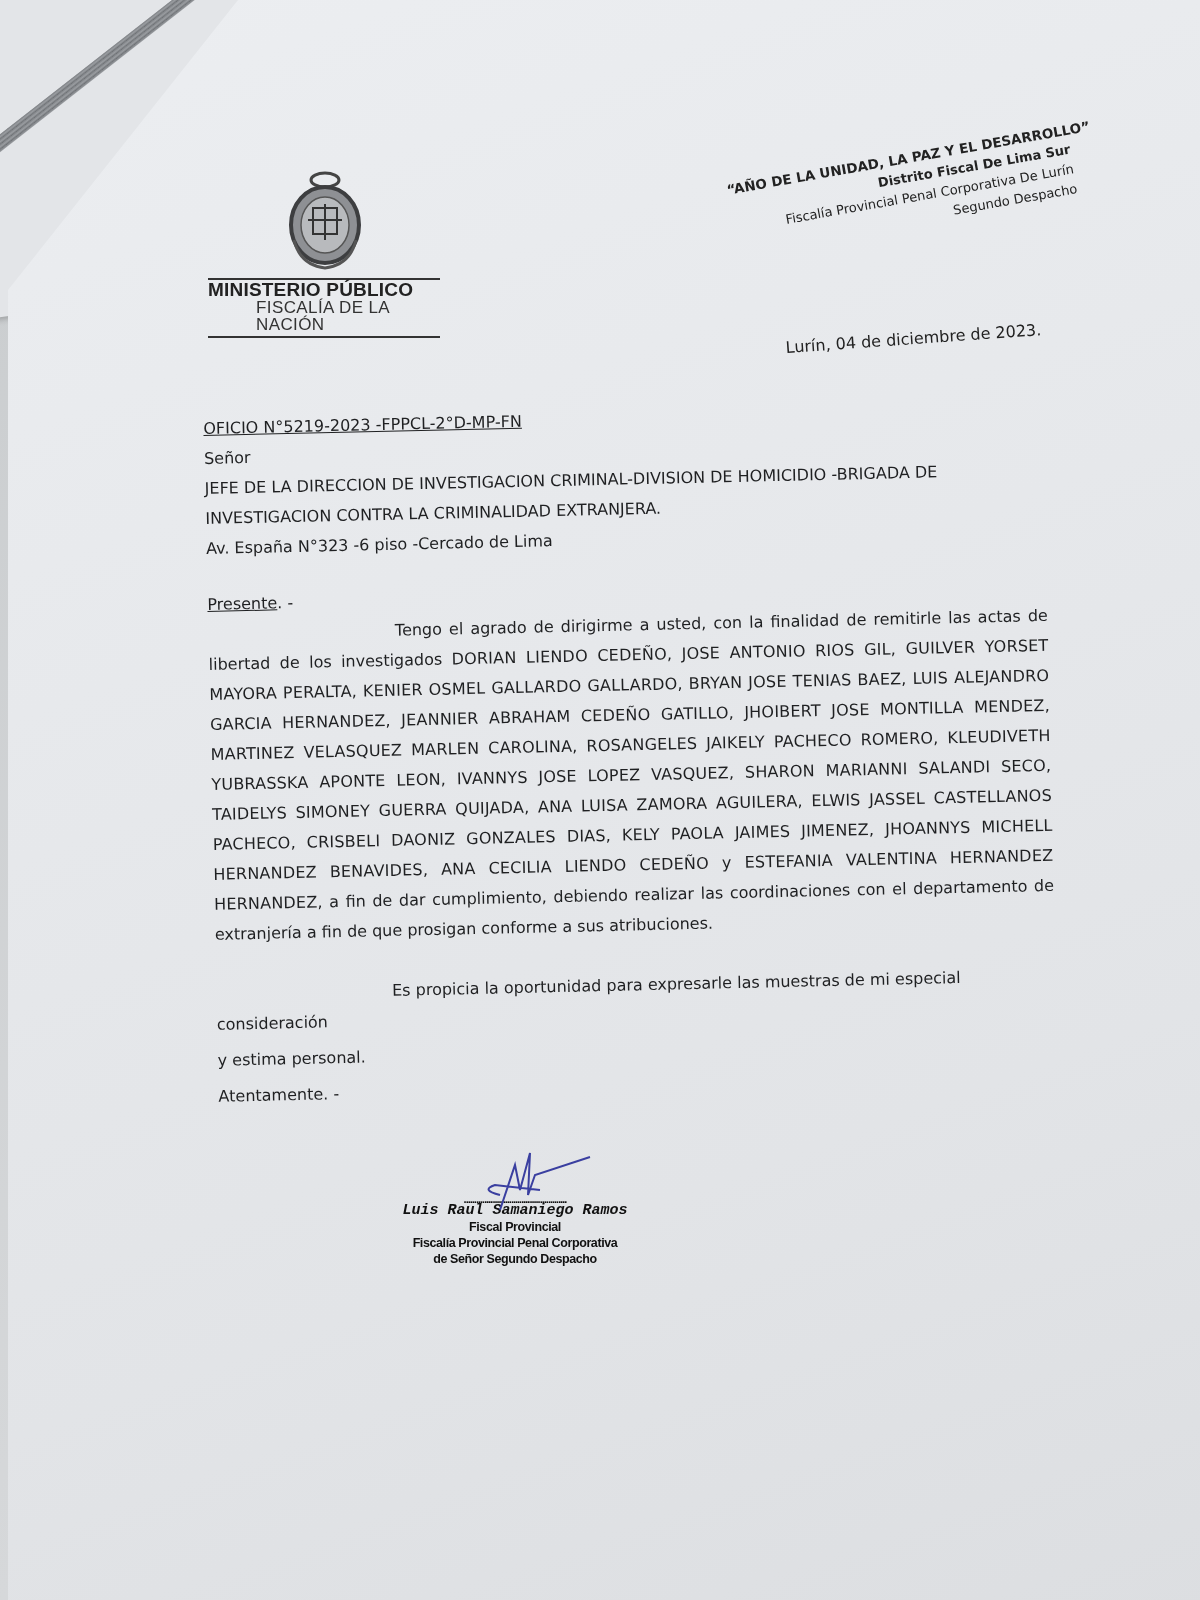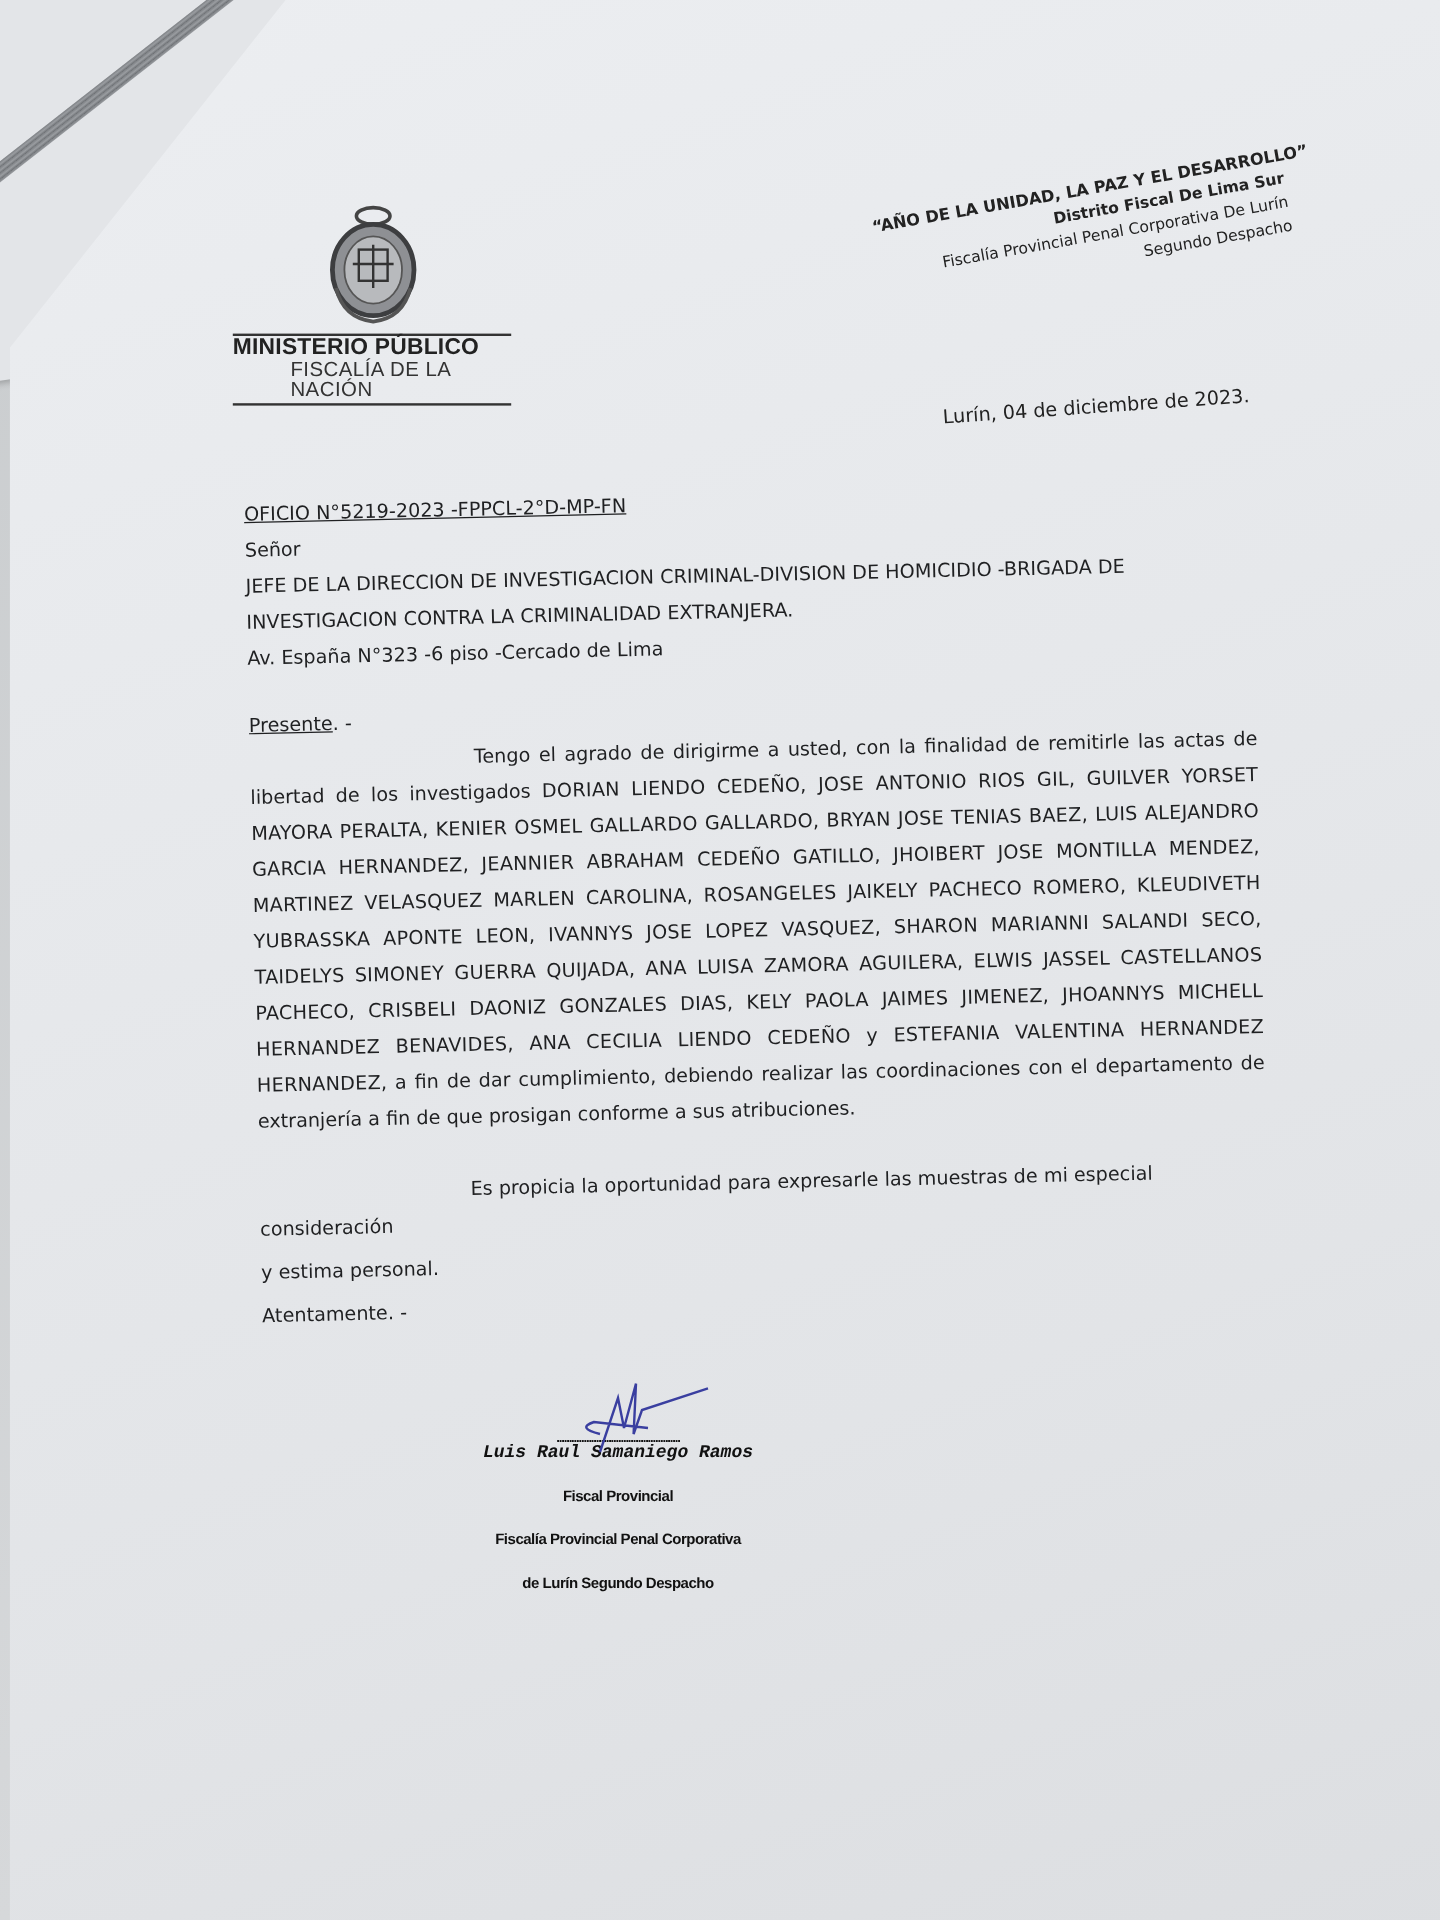--- a/index.html
+++ b/index.html
@@ -31,21 +31,21 @@
   }
   
   .header-right {
     position:absolute; left:720px; top:120px; width:345px;
     transform:rotate(-10deg); transform-origin:right top;
     text-align:right; font-size:13px; line-height:20px; color:#222;
   }
   .header-right .motto { font-weight:bold; font-size:13.5px; white-space:nowrap; }
   .header-right .district { font-weight:bold; }
   
-  .logo { position:absolute; left:194px; top:170px; width:232px; }
+  .logo { position:absolute; left:208px; top:170px; width:232px; }
   .seal { display:block; margin-left:72px; width:90px; height:105px; }
   .logo-rule { height:2px; background:#333; margin:3px 0 1px 0; }
   .logo-title { font-family:"Liberation Sans", sans-serif; font-weight:bold; font-size:19px; letter-spacing:0.2px; color:#222; line-height:18px; }
   .logo-sub { font-family:"Liberation Sans", sans-serif; font-size:17px; color:#333; line-height:17px; letter-spacing:0.4px;margin-left:48px; }
   
   .date {
     position:absolute; left:785px; top:338px; font-size:16px;
     transform:rotate(-4deg); transform-origin:left top; color:#222;
   }
   
@@ -65,21 +65,21 @@
   .closing2 { margin-left:-10px; margin-top:6px !important;}
   .atte { margin-left:180px; margin-top:6px !important; }
   
   .signature {
     position:absolute; left:400px; top:1145px; width:230px; text-align:center;
     font-family:"Liberation Sans", sans-serif; color:#111;
   }
   .scribble { position:absolute; left:40px; top:0; width:170px; height:70px; }
   .dots { margin-top:48px; font-size:11px; letter-spacing:-1px; font-weight:bold; white-space:nowrap; overflow:hidden; }
   .sig-name { font-family:Liberation Mono, monospace; font-style:italic; font-weight:bold; font-size:15px; margin-top:-3px; }
-  .sig-line { font-size:12.5px; line-height:16px; font-weight:bold; letter-spacing:-0.4px;margin-top:20px; }
+  .sig-line { font-size:12.5px; line-height:16px; font-weight:bold; letter-spacing:-0.4px; }
 </style>
 </head>
 <body>
 
 <div class="back-sheet"></div>
 <div class="stack-edge"></div>
 <div class="paper"></div>
 
 <div class="page">
 
@@ -124,16 +124,16 @@
   </div>
 
   <div class="signature">
     <svg class="scribble" viewBox="0 0 170 70">
       <path d="M60 65 L75 20 L80 45 L90 8 L88 50 L95 30 L150 12 M60 50 Q40 45 55 40 L100 45" fill="none" stroke="#3a3fa0" stroke-width="2"></path>
     </svg>
     <div class="dots">..................................................</div>
     <div class="sig-name">Luis Raul Samaniego Ramos</div>
     <div class="sig-line">Fiscal Provincial</div>
     <div class="sig-line">Fiscalía Provincial Penal Corporativa</div>
-    <div class="sig-line">de Lurín    Segundo Despacho</div>
+    <div class="sig-line">de Señor    Segundo Despacho</div>
   </div>
 
 </div>
 
 </body></html>

